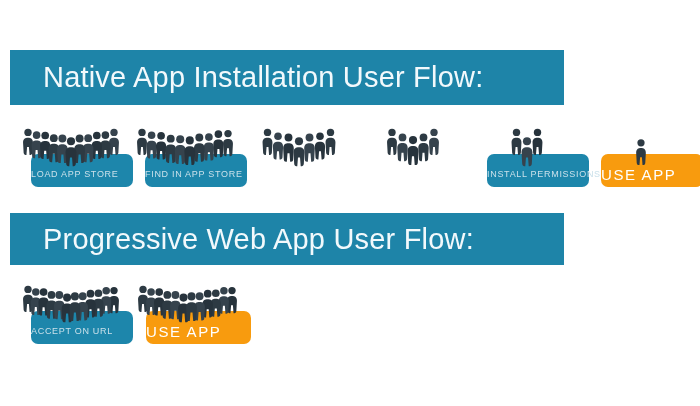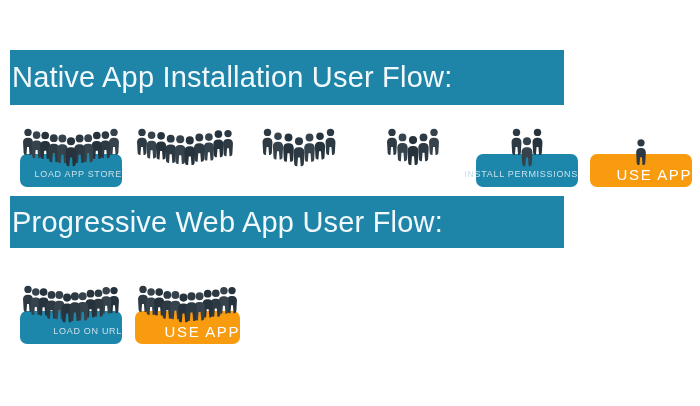--- a/index.html
+++ b/index.html
@@ -6,32 +6,32 @@
   body{
     width:700px;height:406px;position:relative;overflow:hidden;
     background:#ffffff;
     font-family:"Liberation Sans", sans-serif;
   }
   .banner{
     position:absolute;left:10px;width:554px;
     background:var(--banner-bg,#1e84a8);
     color:var(--banner-text,#f2f9fc);
     display:flex;align-items:center;
-    padding-left:2px;box-sizing:border-box;
+    padding-left:33px;box-sizing:border-box;
     font-size:29px;font-weight:300;letter-spacing:.2px;
   }
   #banner-0{top:50px;height:55px}
-  #banner-1{top:196px;height:52px}
+  #banner-1{top:213px;height:52px}
   .step{position:absolute;height:92px}
   .step-button{
-    position:absolute;left:0;top:37px;width:100%;height:33px;
+    position:absolute;left:11px;top:37px;width:100%;height:33px;
     border-radius:7px;box-sizing:border-box;
-    display:flex;align-items:center;justify-content:flex-end;
+    display:flex;align-items:center;justify-content:flex-start;
     padding-top:7px;white-space:nowrap;
-    font-size:9px;letter-spacing:.7px;z-index:1;padding-left:24px;
+    font-size:9px;letter-spacing:.7px;z-index:1;
   }
   .step-button.teal{background:var(--btn-teal,#1d86ab);color:var(--teal-label,#c9e0ea)}
   .step-button.orange{background:var(--btn-orange,#f89b0e);color:#ffffff;font-weight:normal;font-size:15px;letter-spacing:1.6px}
   .crowd{position:absolute;left:0;top:0;height:54px;z-index:2;pointer-events:none}
 </style>
 </head>
 <body style="--banner-bg: #1e84a8; --banner-text: #f2f9fc; --btn-teal: #1d86ab; --btn-orange: #f89b0e; --teal-label: #c9e0ea;">
 
 <div id="banner-0" class="banner">
   <span>Native App Installation User Flow:</span>
@@ -83,20 +83,23 @@
           <circle cx="0" cy="-23.3" r="3.8"></circle>
           <path d="M -5.1,-12.8 C -5.1,-16.6 -2.9,-17.8 0,-17.8 C 2.9,-17.8 5.1,-16.6 5.1,-12.8 L 4.5,-2.2 C 4.4,-0.9 3.6,0 2.5,0 L 1.6,0 L 0.95,-8.2 L -0.95,-8.2 L -1.6,0 L -2.5,0 C -3.6,0 -4.4,-0.9 -4.5,-2.2 Z"></path>
         </g>
         <g transform="translate(51.0,49.2) scale(1.07)" fill="#27333c">
           <circle cx="0" cy="-23.3" r="3.8"></circle>
           <path d="M -5.1,-12.8 C -5.1,-16.6 -2.9,-17.8 0,-17.8 C 2.9,-17.8 5.1,-16.6 5.1,-12.8 L 4.5,-2.2 C 4.4,-0.9 3.6,0 2.5,0 L 1.6,0 L 0.95,-8.2 L -0.95,-8.2 L -1.6,0 L -2.5,0 C -3.6,0 -4.4,-0.9 -4.5,-2.2 Z"></path>
         </g>
       </svg>
     </div>
     <div class="step" style="left: 134px; top: 117px; width: 102px;">
+      <div class="step-button teal">
+        <span>FIND IN APP STORE</span>
+      </div>
       <svg class="crowd" width="102" height="54" viewBox="0 0 102 54" style="width:102px">
         <g transform="translate(8.0,38.0) scale(0.97)" fill="#2d3a43">
           <circle cx="0" cy="-23.3" r="3.8"></circle>
           <path d="M -5.1,-12.8 C -5.1,-16.6 -2.9,-17.8 0,-17.8 C 2.9,-17.8 5.1,-16.6 5.1,-12.8 L 4.5,-2.2 C 4.4,-0.9 3.6,0 2.5,0 L 1.6,0 L 0.95,-8.2 L -0.95,-8.2 L -1.6,0 L -2.5,0 C -3.6,0 -4.4,-0.9 -4.5,-2.2 Z"></path>
         </g>
         <g transform="translate(94.0,39.2) scale(0.97)" fill="#2d3a43">
           <circle cx="0" cy="-23.3" r="3.8"></circle>
           <path d="M -5.1,-12.8 C -5.1,-16.6 -2.9,-17.8 0,-17.8 C 2.9,-17.8 5.1,-16.6 5.1,-12.8 L 4.5,-2.2 C 4.4,-0.9 3.6,0 2.5,0 L 1.6,0 L 0.95,-8.2 L -0.95,-8.2 L -1.6,0 L -2.5,0 C -3.6,0 -4.4,-0.9 -4.5,-2.2 Z"></path>
         </g>
         <g transform="translate(17.6,41.4) scale(0.99)" fill="#36434d">
@@ -221,21 +224,21 @@
     </div>
   </div>
 
 <div id="banner-1" class="banner">
   <span>Progressive Web App User Flow:</span>
 </div>
 
 <div id="row-1">
     <div class="step" style="left: 20px; top: 274px; width: 102px;">
       <div class="step-button teal">
-        <span>LOAD ON URL</span>
+        <span>ACCEPT ON URL</span>
       </div>
       <svg class="crowd" width="102" height="54" viewBox="0 0 102 54" style="width:102px">
         <g transform="translate(8.0,38.0) scale(0.97)" fill="#2d3a43">
           <circle cx="0" cy="-23.3" r="3.8"></circle>
           <path d="M -5.1,-12.8 C -5.1,-16.6 -2.9,-17.8 0,-17.8 C 2.9,-17.8 5.1,-16.6 5.1,-12.8 L 4.5,-2.2 C 4.4,-0.9 3.6,0 2.5,0 L 1.6,0 L 0.95,-8.2 L -0.95,-8.2 L -1.6,0 L -2.5,0 C -3.6,0 -4.4,-0.9 -4.5,-2.2 Z"></path>
         </g>
         <g transform="translate(94.0,39.2) scale(0.97)" fill="#27333c">
           <circle cx="0" cy="-23.3" r="3.8"></circle>
           <path d="M -5.1,-12.8 C -5.1,-16.6 -2.9,-17.8 0,-17.8 C 2.9,-17.8 5.1,-16.6 5.1,-12.8 L 4.5,-2.2 C 4.4,-0.9 3.6,0 2.5,0 L 1.6,0 L 0.95,-8.2 L -0.95,-8.2 L -1.6,0 L -2.5,0 C -3.6,0 -4.4,-0.9 -4.5,-2.2 Z"></path>
         </g>

